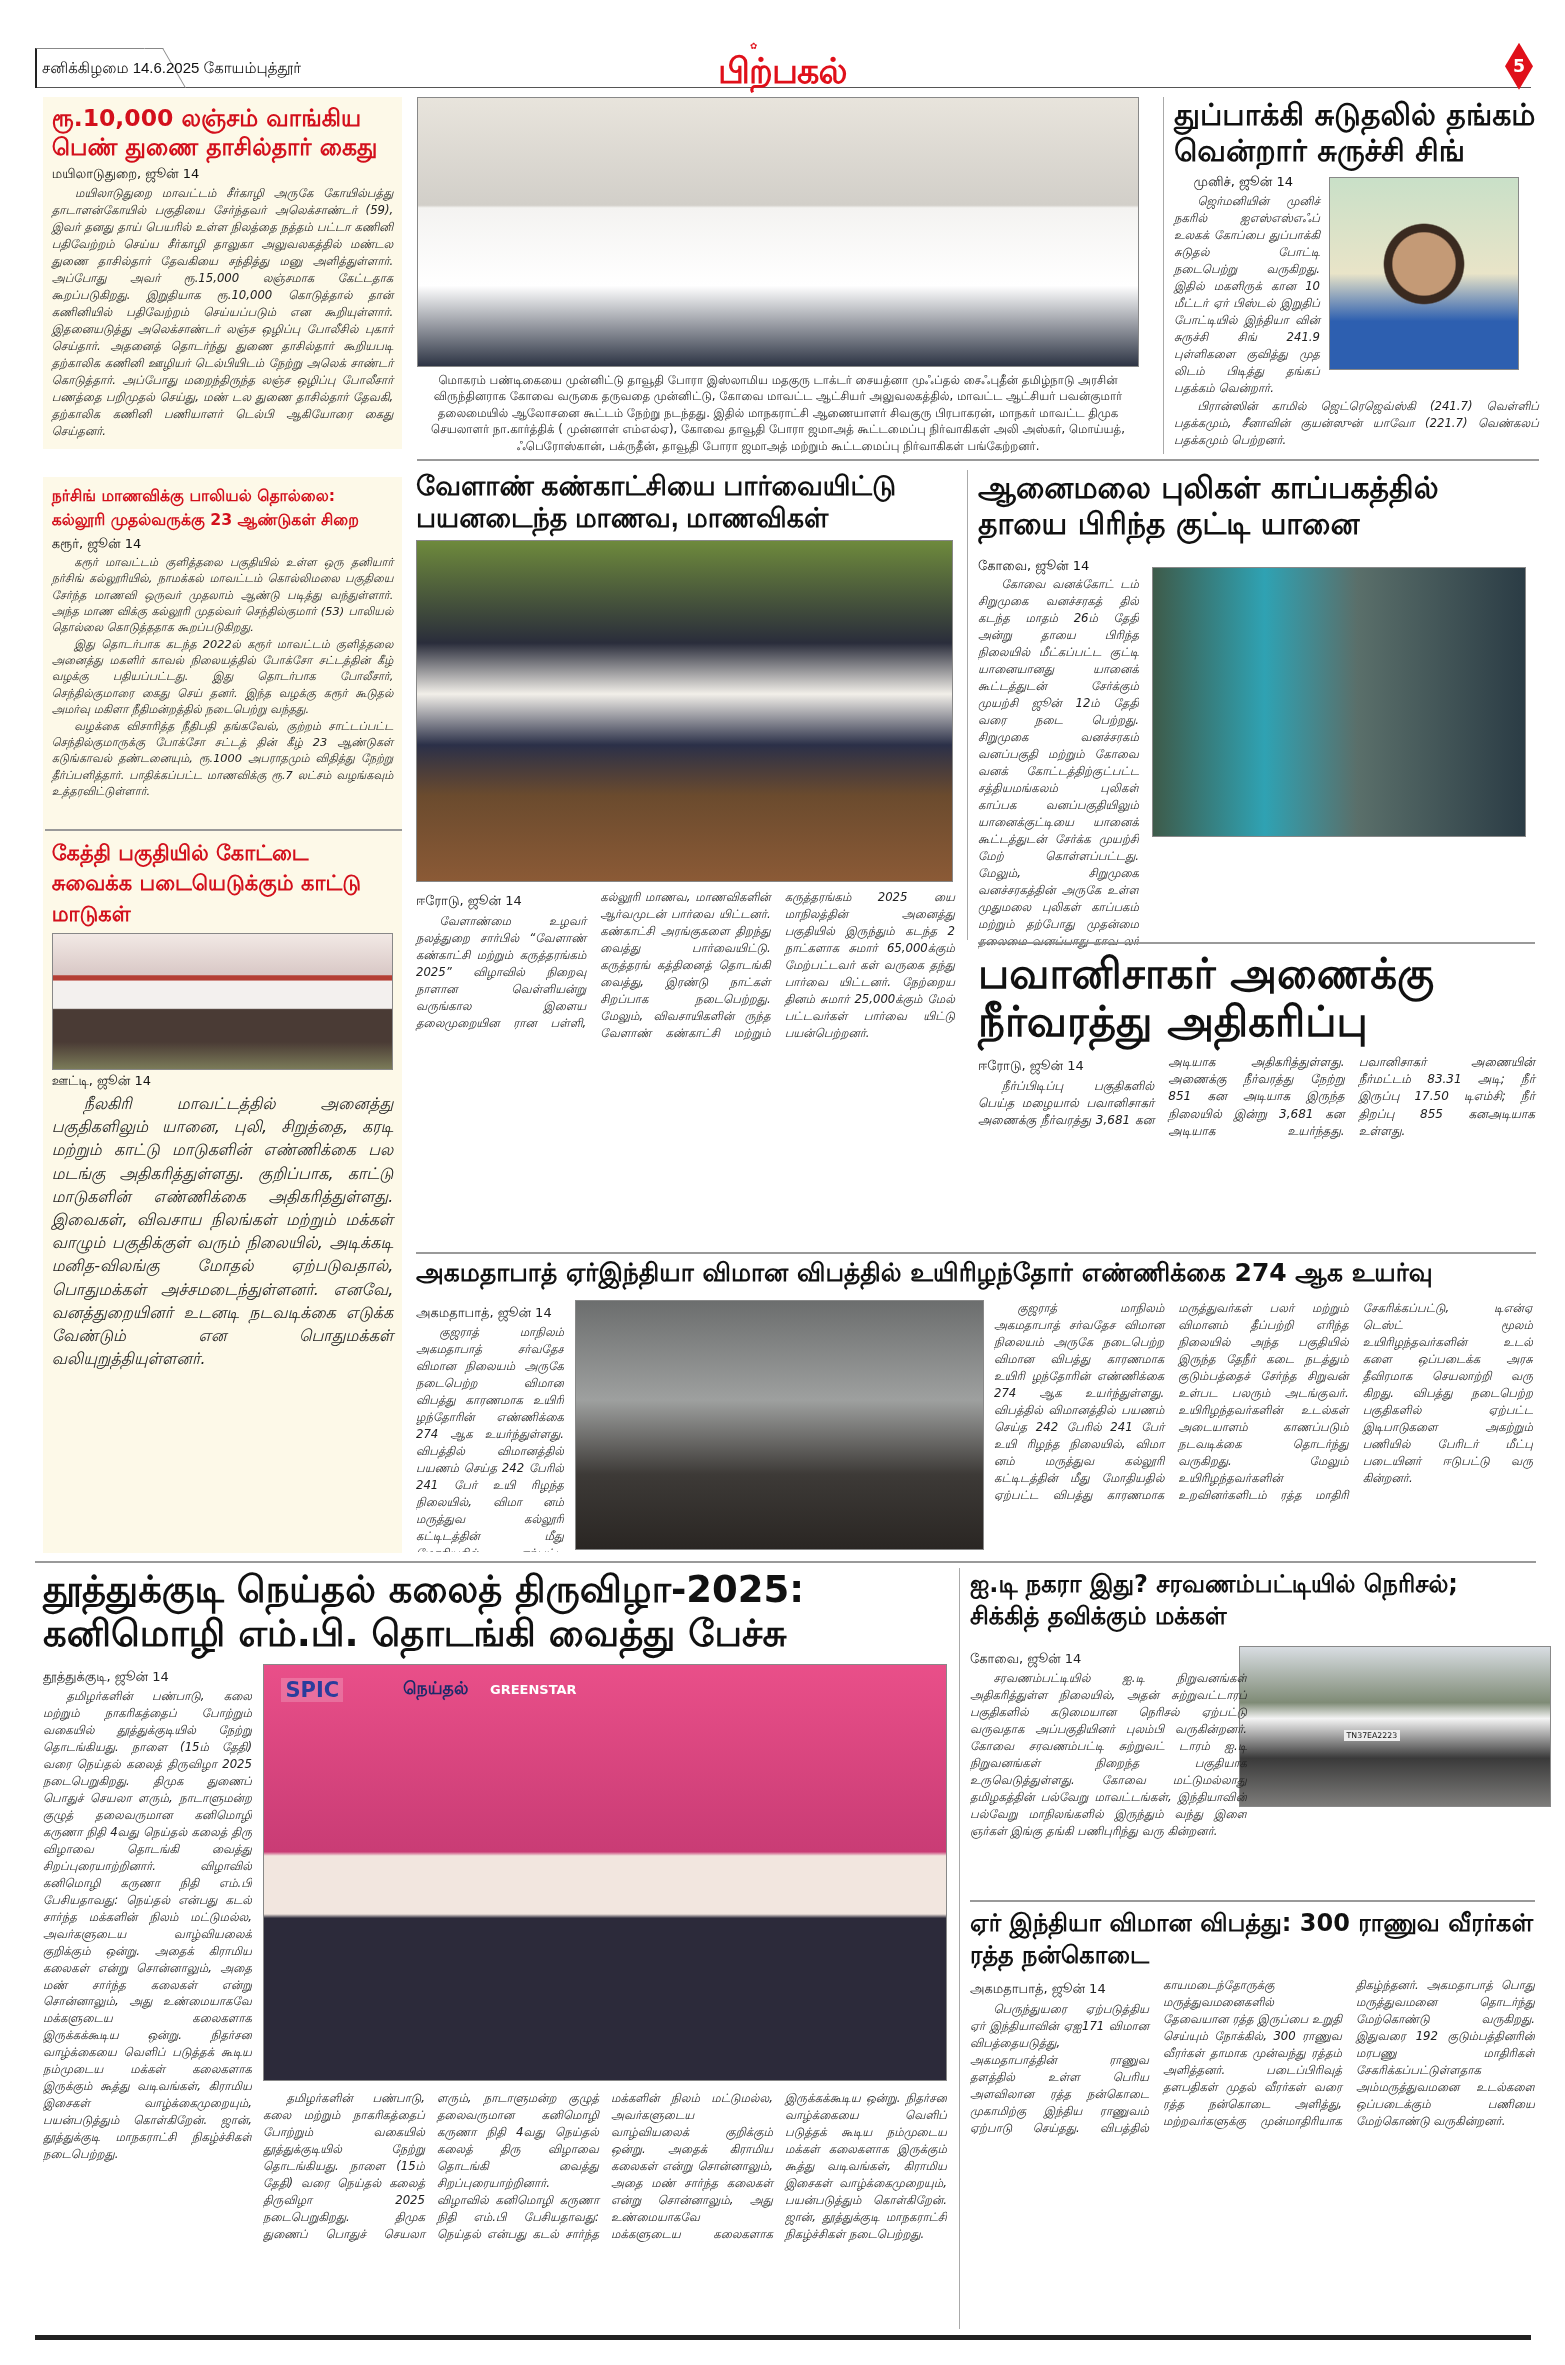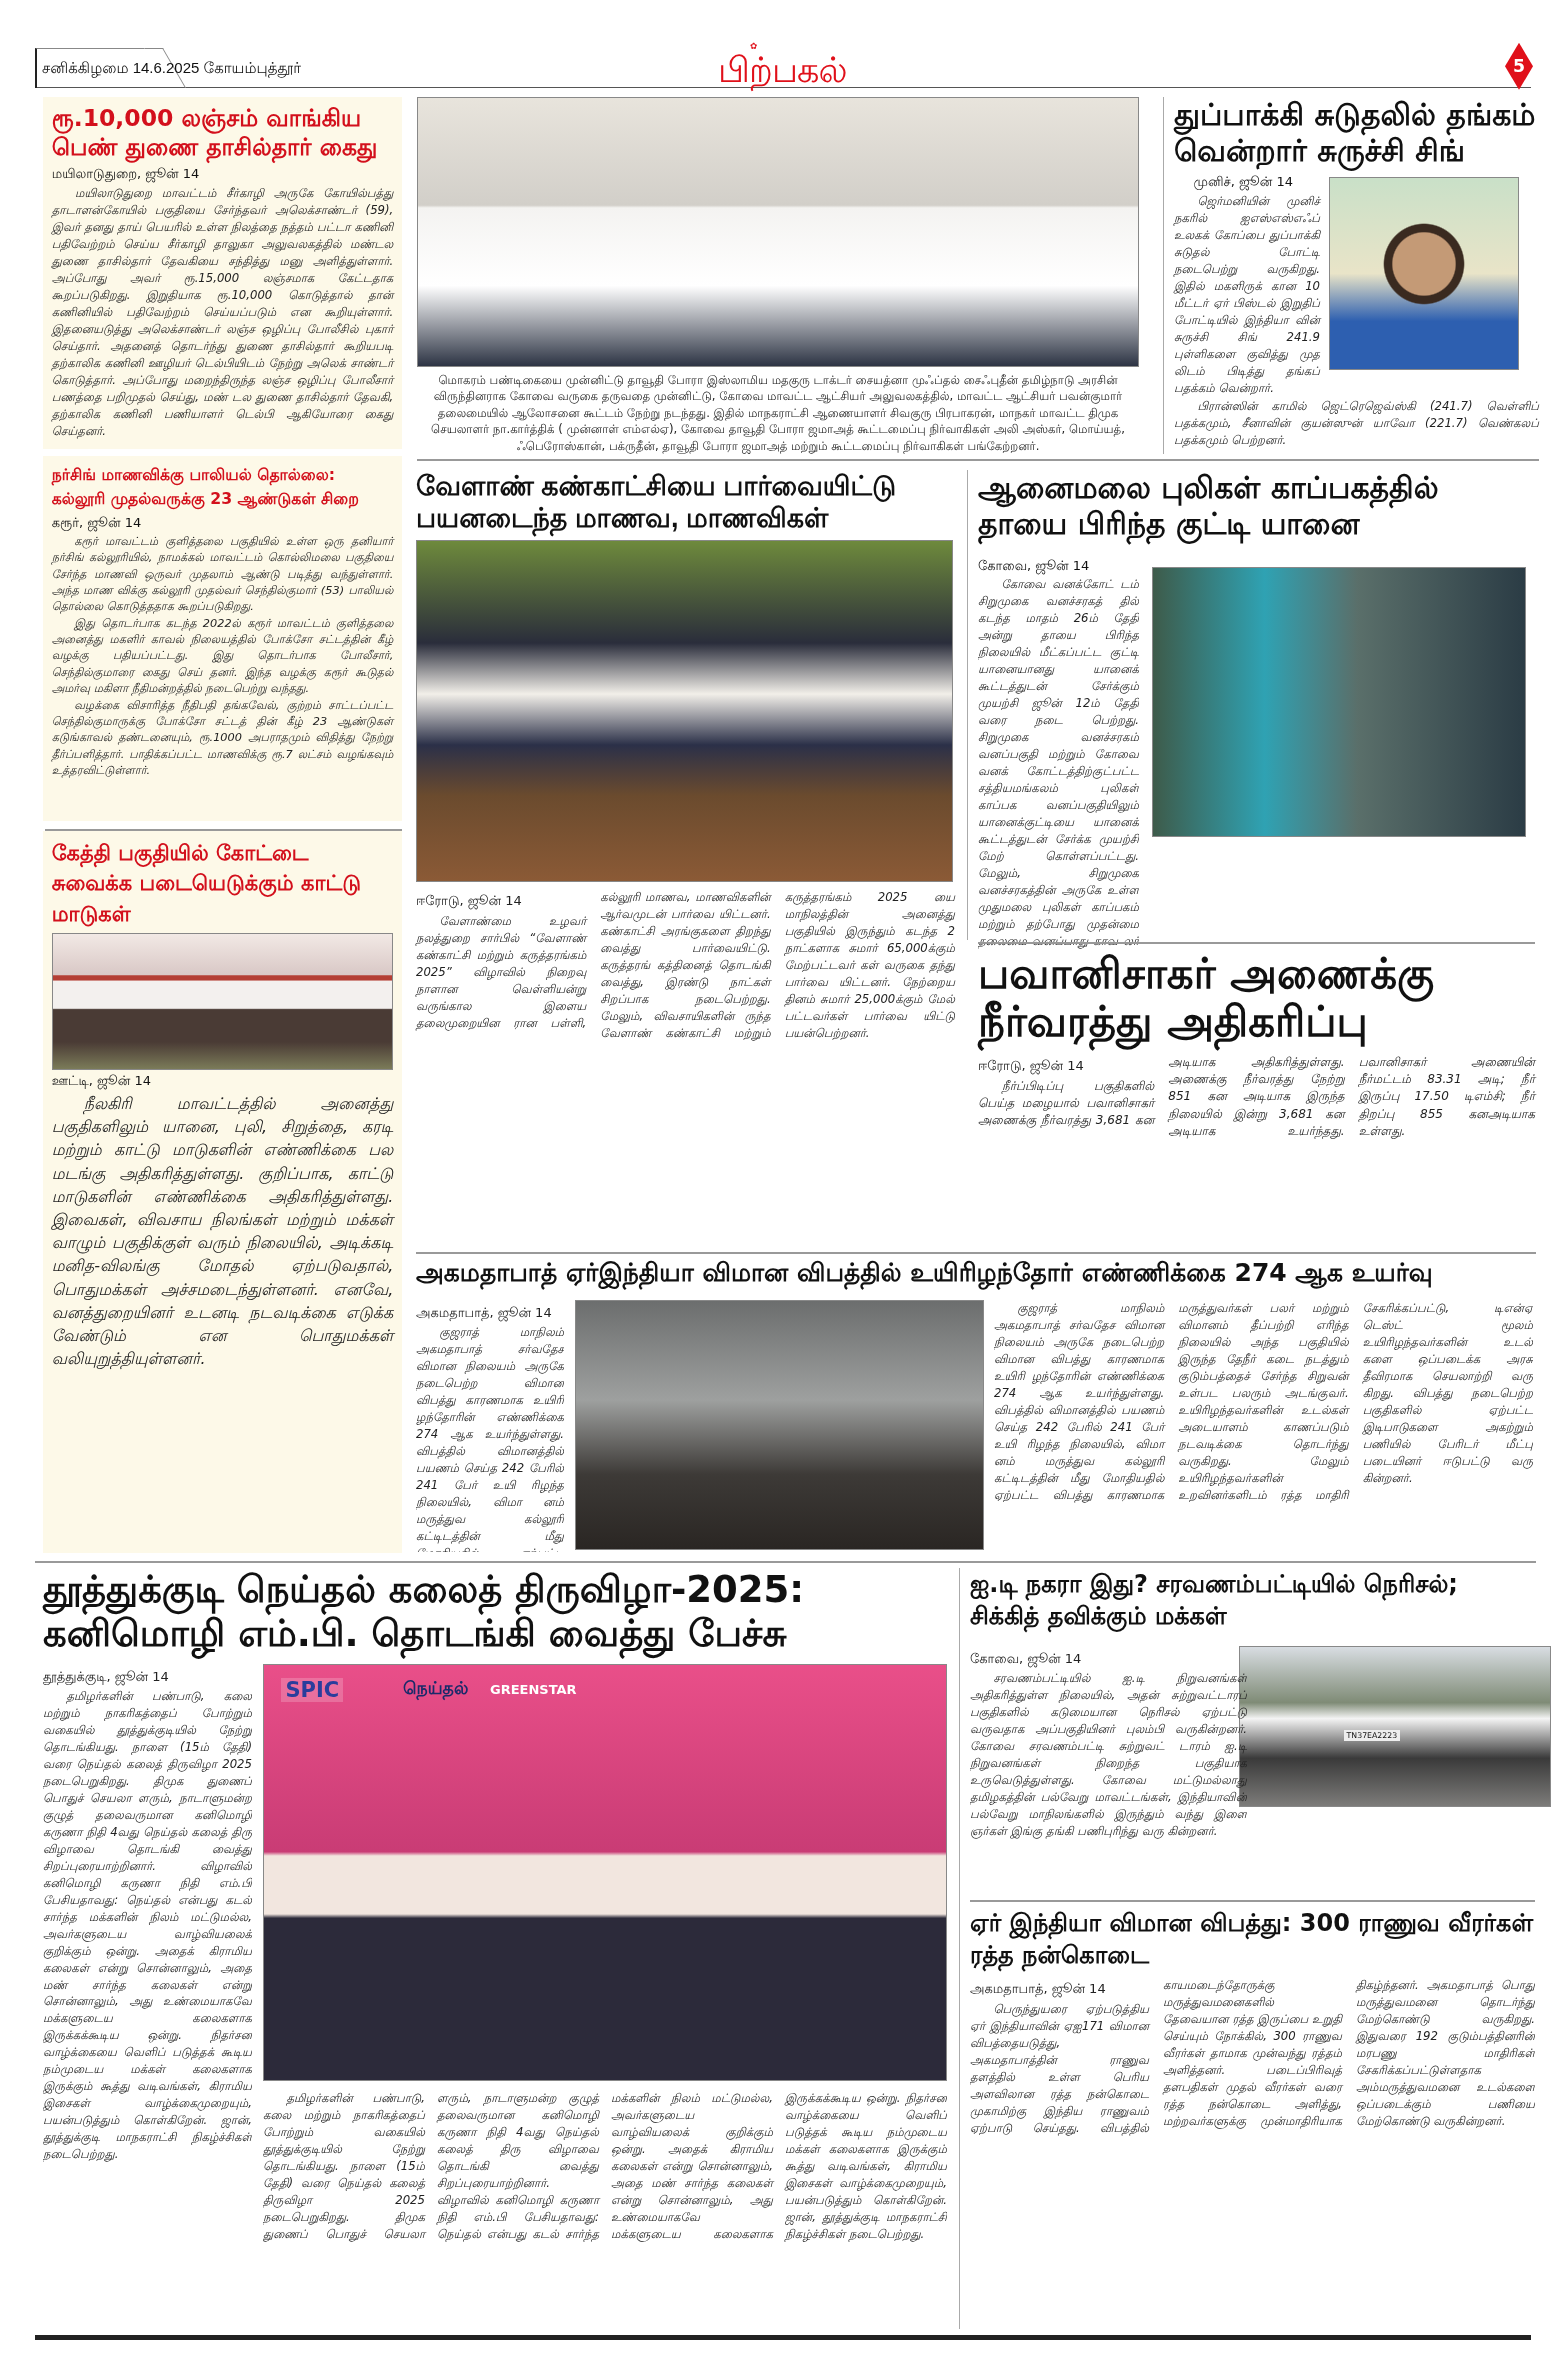--- a/index.html
+++ b/index.html
@@ -27,21 +27,21 @@
 .ph-traffic{background:linear-gradient(180deg,#d8dde2 0%,#7f8b76 35%,#f4f4f4 45%,#3a3a3a 70%,#7d7c7a 100%)}
 .footer-bar{left:35px;top:2335px;width:1496px;height:5.2px;background:#222}
 </style>
 </head>
 <body>
 
 <div class="abs" style="left:35px;top:48px;width:1496px;height:40px;border-bottom:1.7px solid #555">
   <div class="abs" style="left:0;top:0;width:109px;height:40px;border-left:2.6px solid #222;border-top:1.7px solid #888"></div>
   <div class="abs" style="left:109px;top:0;width:19px;height:40px;border-top:1.7px solid #888;transform:skewX(30deg);transform-origin:top left;border-right:1.7px solid #888"></div>
   <div class="abs" style="left:7px;top:11.3px;font-size:15px;font-family:'Liberation Sans',sans-serif">சனிக்கிழமை 14.6.2025 கோயம்புத்தூர்</div>
-  <div class="abs" style="left:683px;top:1.7px;font-size:35px;font-weight:normal;color:#e0101a;font-family:'DejaVu Serif',serif;letter-spacing:-0.9px">பிற்பகல்</div>
+  <div class="abs" style="left:683px;top:1.7px;font-size:35px;font-weight:bold;color:#e0101a;font-family:'DejaVu Serif',serif;letter-spacing:-0.9px">பிற்பகல்</div>
   <div class="abs" style="left:715px;top:-7px;font-size:8.7px;color:#e0101a">✿</div>
   <div class="abs" style="left:1470px;top:-5.2px;width:28px;height:47px;background:#e0101a;clip-path:polygon(50% 0,100% 50%,50% 100%,0 50%);color:#fff;font-weight:bold;font-size:17.4px;display:flex;align-items:center;justify-content:center">5</div>
 </div>
 
 <div class="abs cream" style="left:43px;top:97px;width:359px;height:352px;padding:7px 8.7px">
   <div class="hl-red" style="font-size:23.5px">ரூ.10,000 லஞ்சம் வாங்கிய பெண் துணை தாசில்தார் கைது</div>
   <div class="dateline">மயிலாடுதுறை, ஜூன் 14</div>
   <div class="body" style="font-size:11.7px">
       <p>மயிலாடுதுறை மாவட்டம் சீர்காழி அருகே கோயில்பத்து தாடாளன்கோயில் பகுதியை சேர்ந்தவர் அலெக்சாண்டர் (59), இவர் தனது தாய் பெயரில் உள்ள நிலத்தை நத்தம் பட்டா கணினி பதிவேற்றம் செய்ய சீர்காழி தாலுகா அலுவலகத்தில் மண்டல துணை தாசில்தார் தேவகியை சந்தித்து மனு அளித்துள்ளார். அப்போது அவர் ரூ.15,000 லஞ்சமாக கேட்டதாக கூறப்படுகிறது. இறுதியாக ரூ.10,000 கொடுத்தால் தான் கணினியில் பதிவேற்றம் செய்யப்படும் என கூறியுள்ளார். இதனையடுத்து அலெக்சாண்டர் லஞ்ச ஒழிப்பு போலீசில் புகார் செய்தார். அதனைத் தொடர்ந்து துணை தாசில்தார் கூறியபடி தற்காலிக கணினி ஊழியர் டெல்பியிடம் நேற்று அலெக் சாண்டர் கொடுத்தார். அப்போது மறைந்திருந்த லஞ்ச ஒழிப்பு போலீசார் பணத்தை பறிமுதல் செய்து, மண் டல துணை தாசில்தார் தேவகி, தற்காலிக கணினி பணியாளர் டெல்பி ஆகியோரை கைது செய்தனர்.</p>
     </div>
@@ -60,21 +60,21 @@
         <p>ஜெர்மனியின் முனிச் நகரில் ஐஎஸ்எஸ்எஃப் உலகக் கோப்பை துப்பாக்கி சுடுதல் போட்டி நடைபெற்று வருகிறது. இதில் மகளிருக் கான 10 மீட்டர் ஏர் பிஸ்டல் இறுதிப் போட்டியில் இந்தியா வின் சுருச்சி சிங் 241.9 புள்ளிகளை குவித்து முத லிடம் பிடித்து தங்கப் பதக்கம் வென்றார்.</p>
       </div>
   </div>
   <div class="body" style="font-size:11.7px;margin-top:1.7px">
       <p>பிரான்ஸின் காமில் ஜெட்ரெஜெவ்ஸ்கி (241.7) வெள்ளிப் பதக்கமும், சீனாவின் குயன்ஸுன் யாவோ (221.7) வெண்கலப் பதக்கமும் பெற்றனர்.</p>
     </div>
 </div>
 
 <div class="abs rule" style="left:417px;top:459px;width:1122px"></div>
 
-<div class="abs cream" style="left:43px;top:456px;width:359px;height:365px;padding:7px 8.7px">
+<div class="abs cream" style="left:43px;top:477px;width:359px;height:365px;padding:7px 8.7px">
   <div class="hl-red" style="font-size:15.7px;line-height:1.55">நர்சிங் மாணவிக்கு பாலியல் தொல்லை: கல்லூரி முதல்வருக்கு 23 ஆண்டுகள் சிறை</div>
   <div class="dateline">கரூர், ஜூன் 14</div>
   <div class="body" style="font-size:11.3px">
     <p>கரூர் மாவட்டம் குளித்தலை பகுதியில் உள்ள ஒரு தனியார் நர்சிங் கல்லூரியில், நாமக்கல் மாவட்டம் கொல்லிமலை பகுதியை சேர்ந்த மாணவி ஒருவர் முதலாம் ஆண்டு படித்து வந்துள்ளார். அந்த மாண விக்கு கல்லூரி முதல்வர் செந்தில்குமார் (53) பாலியல் தொல்லை கொடுத்ததாக கூறப்படுகிறது.</p>
     <p>இது தொடர்பாக கடந்த 2022ல் கரூர் மாவட்டம் குளித்தலை அனைத்து மகளிர் காவல் நிலையத்தில் போக்சோ சட்டத்தின் கீழ் வழக்கு பதியப்பட்டது. இது தொடர்பாக போலீசார், செந்தில்குமாரை கைது செய் தனர். இந்த வழக்கு கரூர் கூடுதல் அமர்வு மகிளா நீதிமன்றத்தில் நடைபெற்று வந்தது.</p>
     <p>வழக்கை விசாரித்த நீதிபதி தங்கவேல், குற்றம் சாட்டப்பட்ட செந்தில்குமாருக்கு போக்சோ சட்டத் தின் கீழ் 23 ஆண்டுகள் கடுங்காவல் தண்டனையும், ரூ.1000 அபராதமும் விதித்து நேற்று தீர்ப்பளித்தார். பாதிக்கப்பட்ட மாணவிக்கு ரூ.7 லட்சம் வழங்கவும் உத்தரவிட்டுள்ளார்.</p>
   </div>
 </div>
 <div class="abs rule" style="left:45px;top:829px;width:357px"></div>
 

